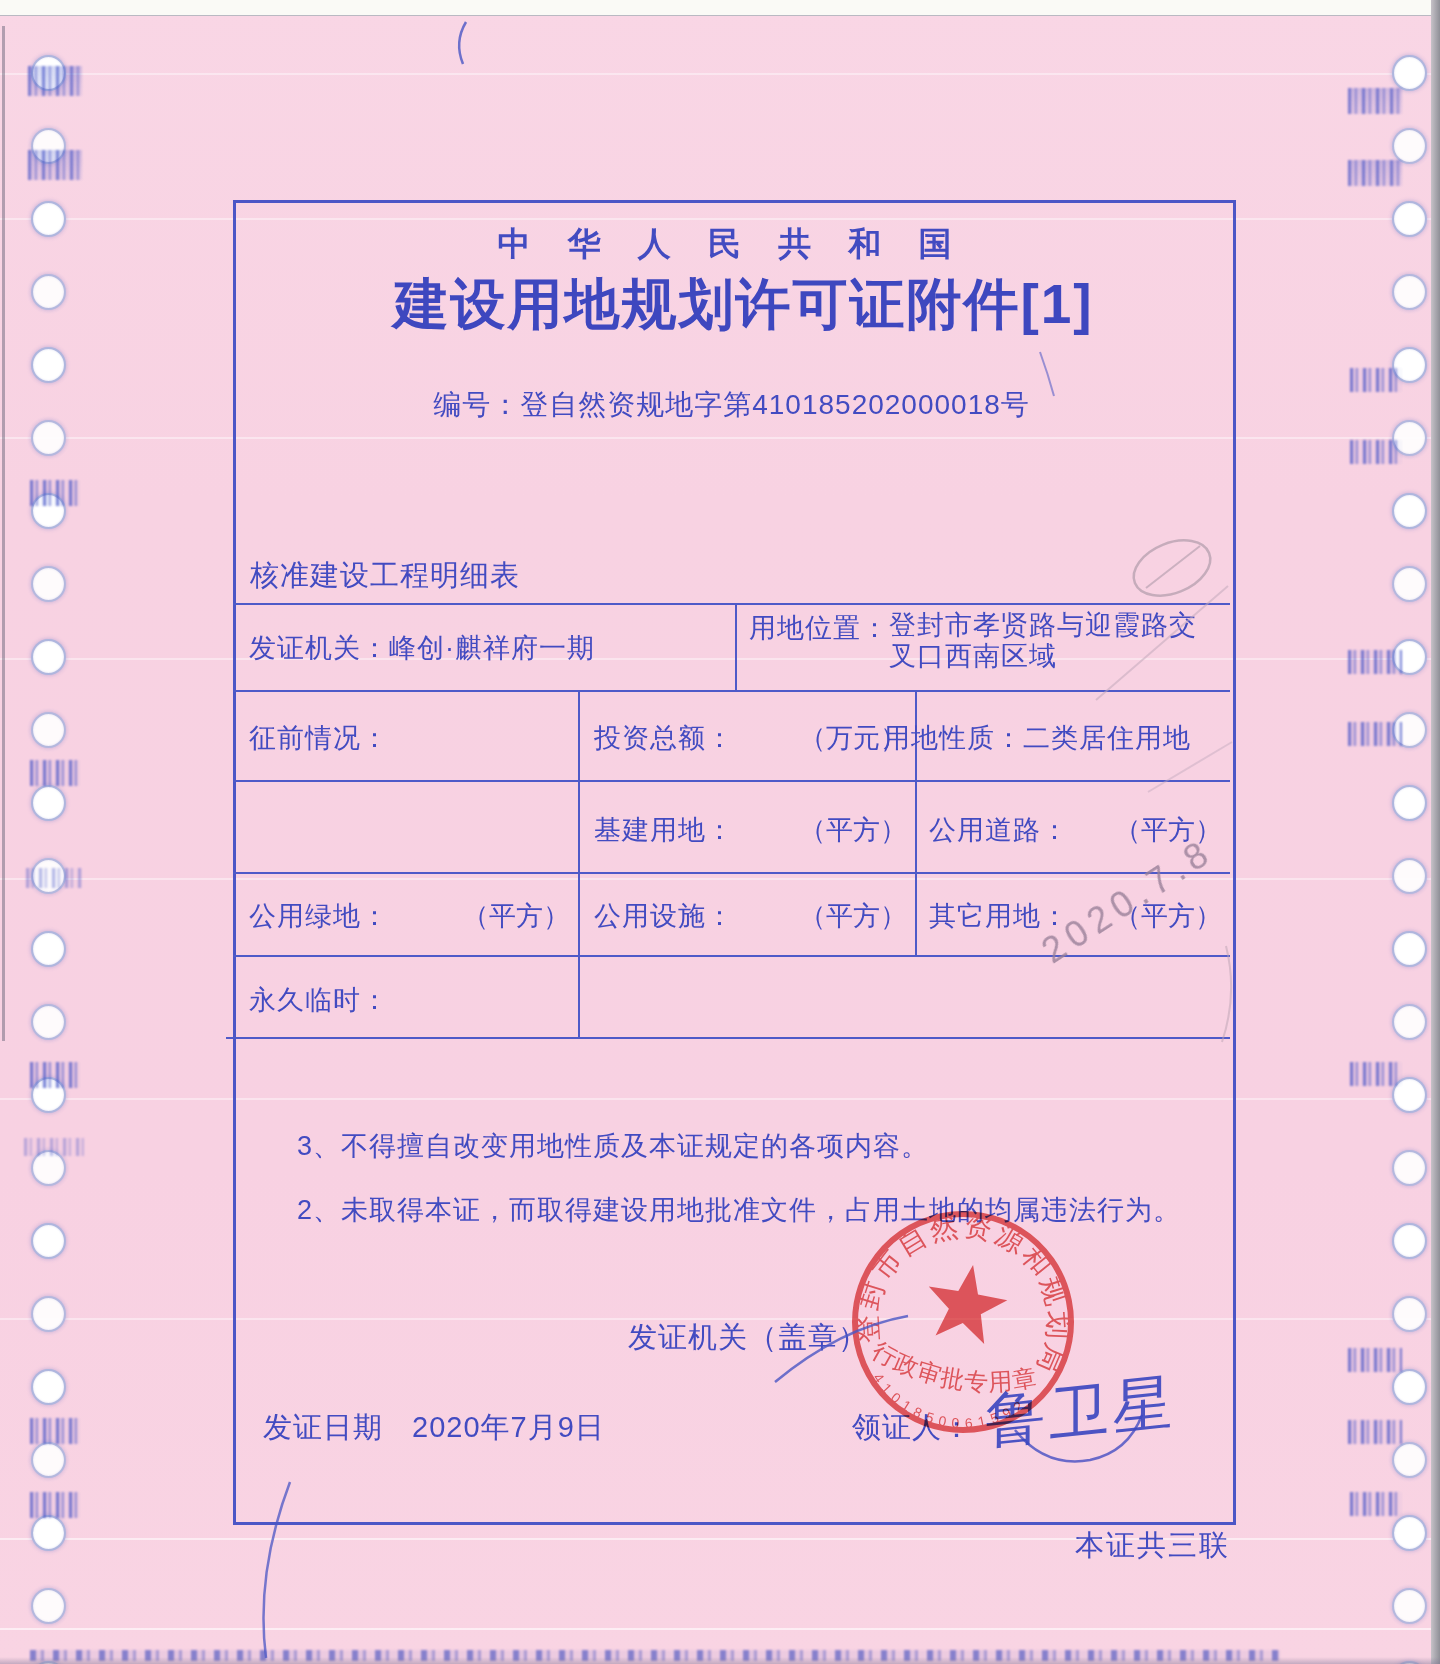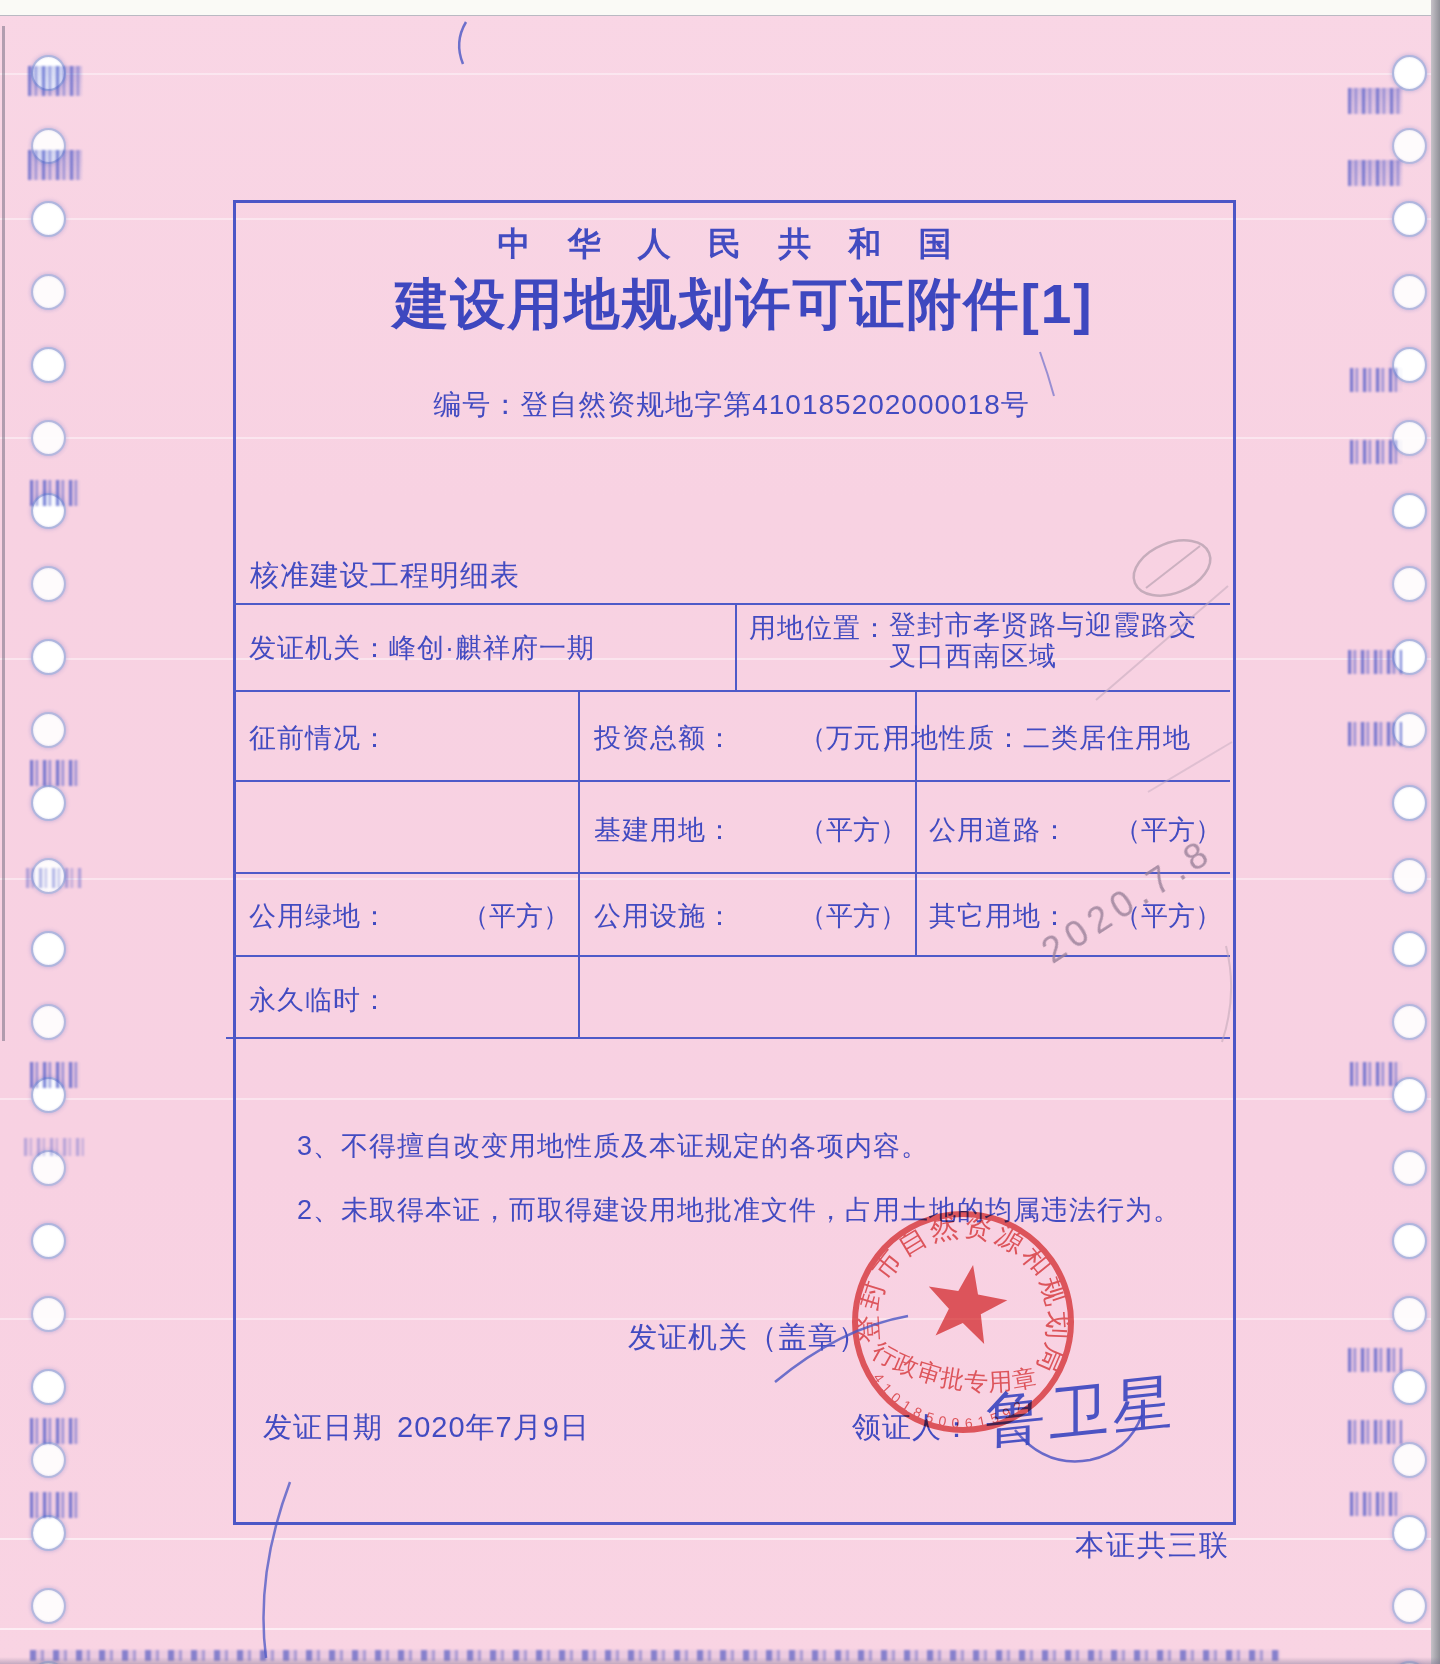--- a/index.html
+++ b/index.html
@@ -188,21 +188,21 @@
     <span class="unit ink">（平方）</span>
   </div>
 
   <div class="t lbl ink" style="left:249px;top:982px">永久临时：</div>
 
   <div class="t rule-item ink" style="left:297px;top:1128px">3、不得擅自改变用地性质及本证规定的各项内容。</div>
   <div class="t rule-item ink" style="left:297px;top:1192px">2、未取得本证，而取得建设用地批准文件，占用土地的均属违法行为。</div>
 
   <div class="t line29 ink" style="left:628px;top:1318px">发证机关（盖章）</div>
   <div class="t line29 ink" style="left:263px;top:1408px">
-    <span>发证日期</span><span style="margin-left:14px">2020年7月9日</span>
+    <span>发证日期</span><span style="margin-left:29px">2020年7月9日</span>
   </div>
   <div class="t line29 ink" style="left:852px;top:1408px">领证人：</div>
   <div class="t sig" style="left:985px;top:1372px">鲁卫星</div>
   <div class="t line29 ink" style="left:1075px;top:1526px;letter-spacing:2px">本证共三联</div>
 
   <svg width="280" height="280" style="position:absolute;left:823px;top:1182px;transform:rotate(10deg);opacity:.88;mix-blend-mode:multiply">
     <defs>
       <path id="arcTop" d="M 62.1 176.4 A 86 86 0 1 1 217.9 176.3" fill="none"></path>
       <path id="arcSub" d="M 58 190 Q 140 222 222 190" fill="none"></path>
       <path id="arcNum" d="M 34 140 A 106 106 0 0 0 246 140" fill="none"></path>

